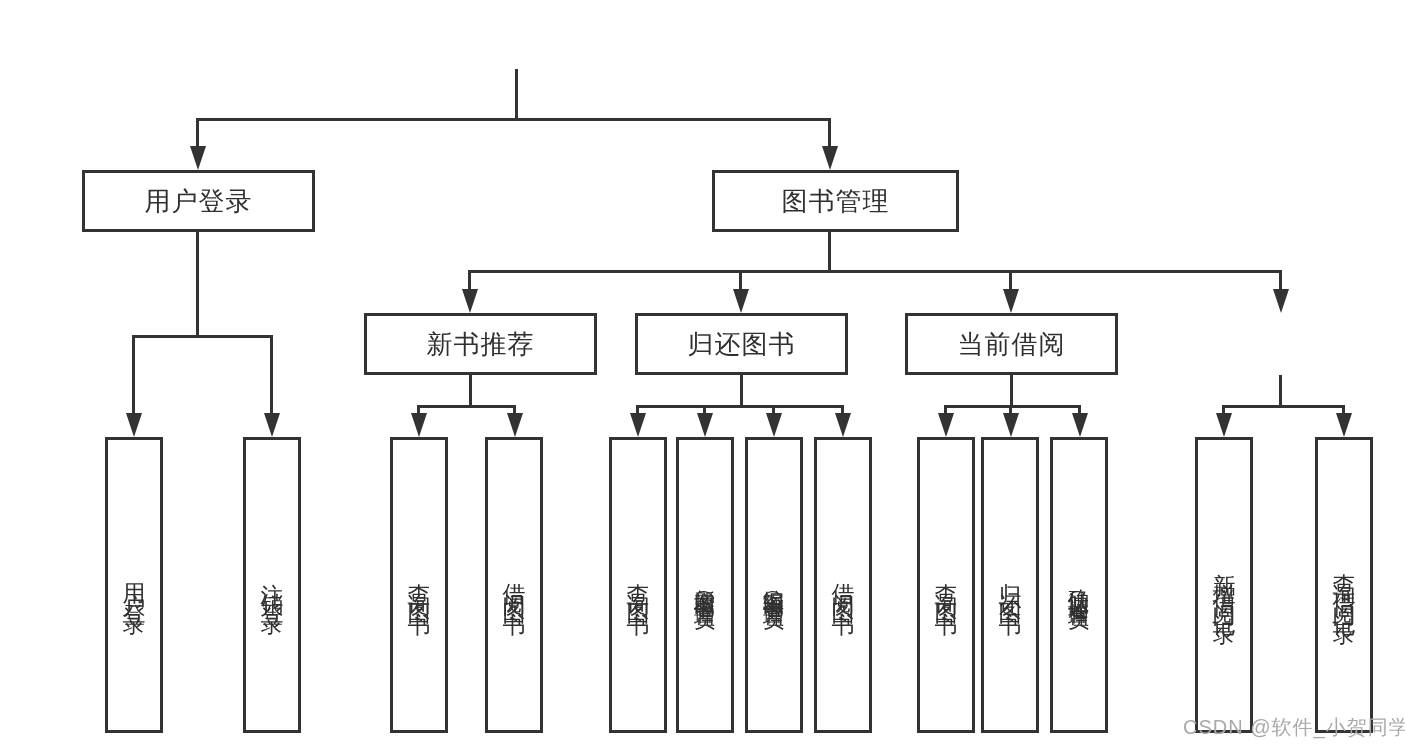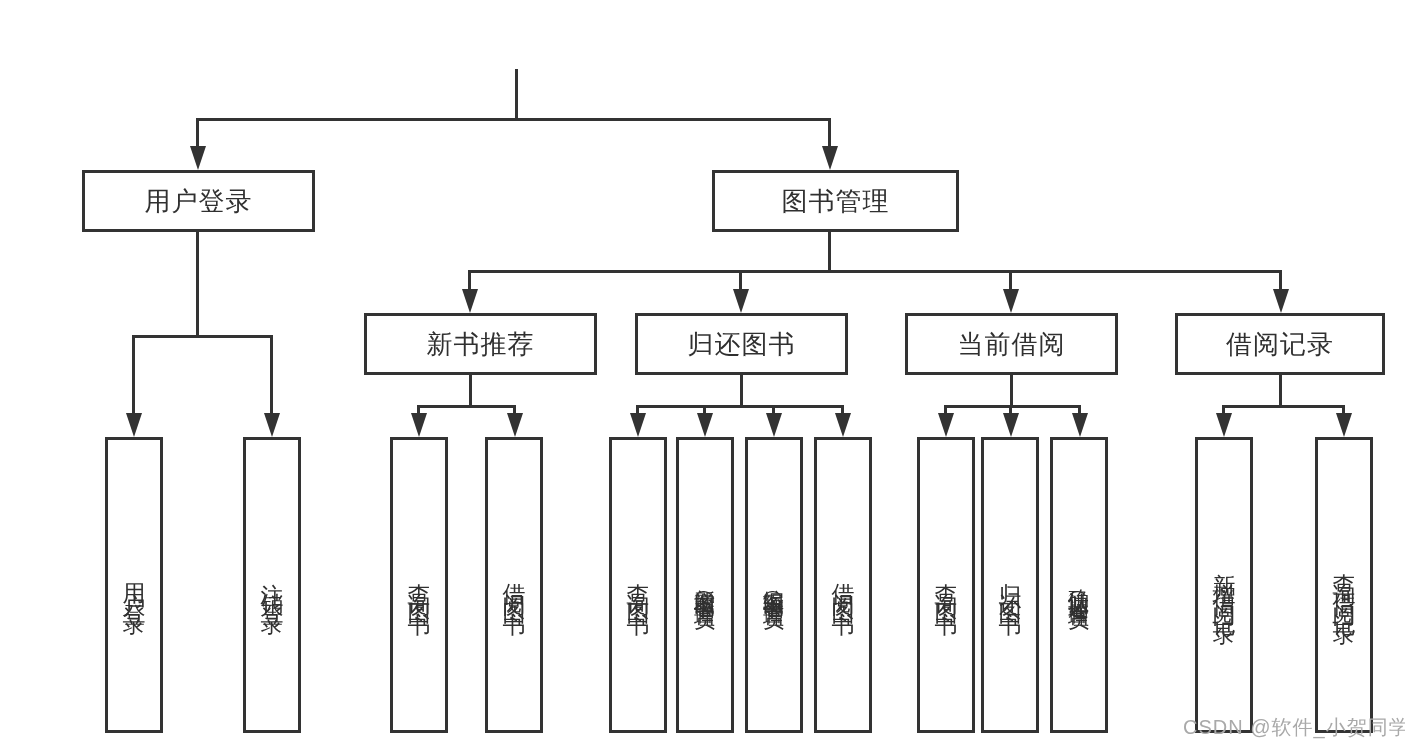--- a/index.html
+++ b/index.html
@@ -71,23 +71,20 @@
   <div class="arrow" style="left:1273px;top:289px;"></div>
 
   <div class="box lvl-box" style="left:344px;top:313px;width:233px;height:62px;margin-left:20px;">
     <span>新书推荐</span>
   </div>
   <div class="box lvl-box" style="left:635px;top:313px;width:213px;height:62px;">
     <span>归还图书</span>
   </div>
   <div class="box lvl-box" style="left:905px;top:313px;width:213px;height:62px;">
     <span>当前借阅</span>
-  </div>
-  <div class="box lvl-box" style="left:1175px;top:313px;width:210px;height:62px;">
-    <span>借阅记录</span>
   </div>
 
   <div class="vline" style="left:469px;top:375px;height:33px;"></div>
   <div class="hline" style="left:417px;top:405px;width:99px;"></div>
   <div class="vline" style="left:417px;top:405px;height:16px;"></div>
   <div class="arrow" style="left:411px;top:413px;"></div>
   <div class="vline" style="left:513px;top:405px;height:16px;"></div>
   <div class="arrow" style="left:507px;top:413px;"></div>
 
   <div class="vline" style="left:740px;top:375px;height:33px;"></div>

